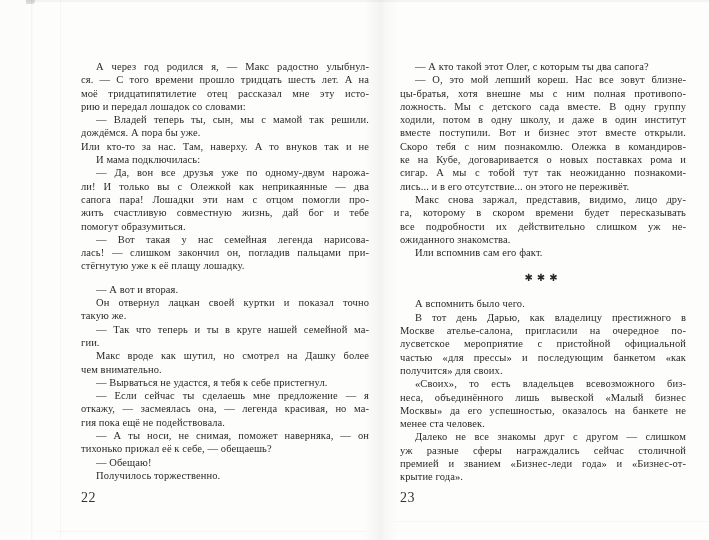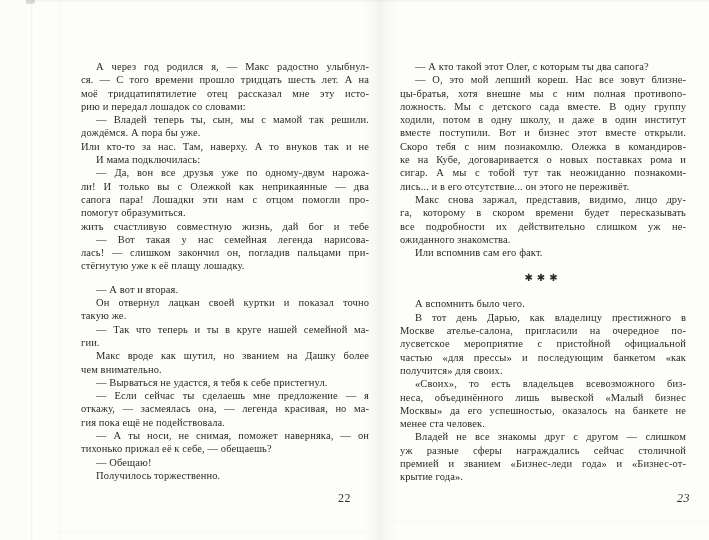--- a/index.html
+++ b/index.html
@@ -96,28 +96,28 @@
     text-align: center;
     font-size: 10px;
     line-height: 14px;
     letter-spacing: 4px;
     color: #2b2a26;
   }
 
   .page-number {
     position: absolute;
     top: 492px;
-    font-size: 12px;
+    font-size: 14px;
     line-height: 12px;
     color: #33322e;
-    text-align: right;
+    text-align: left;
     letter-spacing: 0.5px;
   }
   .page-number.left-num  { left: 55px;  width: 270px; }
-  .page-number.right-num { left: 374px; width: 290px; font-style: italic; }
+  .page-number.right-num { left: 374px; width: 290px; }
 </style>
 </head>
 <body>
 
 <div class="scan">
 
   <div class="edge-v edge-left-outer"></div>
   <div class="edge-v edge-left-inner"></div>
   <div class="gutter-shadow"></div>
   <div class="edge-v edge-right-outer"></div>
@@ -138,42 +138,42 @@
         <div class="line last">дождёмся. А пора бы уже.</div>
         <div class="line">Или кто-то за нас. Там, наверху. А то внуков так и не</div>
       </div>
       <div class="para">
         <div class="line first last">И мама подключилась:</div>
       </div>
       <div class="para">
         <div class="line first">— Да, вон все друзья уже по одному-двум нарожа-</div>
         <div class="line">ли! И только вы с Олежкой как неприкаянные — два</div>
         <div class="line">сапога пара! Лошадки эти нам с отцом помогли про-</div>
+        <div class="line">жить счастливую совместную жизнь, дай бог и тебе</div>
         <div class="line last">помогут образумиться.</div>
-        <div class="line">жить счастливую совместную жизнь, дай бог и тебе</div>
       </div>
       <div class="para">
         <div class="line first">— Вот такая у нас семейная легенда нарисова-</div>
         <div class="line">лась! — слишком закончил он, погладив пальцами при-</div>
         <div class="line last">стёгнутую уже к её плащу лошадку.</div>
       </div>
       <div class="gap"></div>
       <div class="para">
         <div class="line first last">— А вот и вторая.</div>
       </div>
       <div class="para">
         <div class="line first">Он отвернул лацкан своей куртки и показал точно</div>
         <div class="line last">такую же.</div>
       </div>
       <div class="para">
         <div class="line first">— Так что теперь и ты в круге нашей семейной ма-</div>
         <div class="line last">гии.</div>
       </div>
       <div class="para">
-        <div class="line first">Макс вроде как шутил, но званием на Дашку более</div>
+        <div class="line first">Макс вроде как шутил, но смотрел на Дашку более</div>
         <div class="line last">чем внимательно.</div>
       </div>
       <div class="para">
         <div class="line first last">— Вырваться не удастся, я тебя к себе пристегнул.</div>
       </div>
       <div class="para">
         <div class="line first">— Если сейчас ты сделаешь мне предложение — я</div>
         <div class="line">откажу, — засмеялась она, — легенда красивая, но ма-</div>
         <div class="line last">гия пока ещё не подействовала.</div>
       </div>
@@ -225,21 +225,21 @@
         <div class="line">частью «для прессы» и последующим банкетом «как</div>
         <div class="line last">получится» для своих.</div>
       </div>
       <div class="para">
         <div class="line first">«Своих», то есть владельцев всевозможного биз-</div>
         <div class="line">неса, объединённого лишь вывеской «Малый бизнес</div>
         <div class="line">Москвы» да его успешностью, оказалось на банкете не</div>
         <div class="line last">менее ста человек.</div>
       </div>
       <div class="para">
-        <div class="line first">Владей не все знакомы друг с другом — слишком</div>
+        <div class="line first">Далеко не все знакомы друг с другом — слишком</div>
         <div class="line">уж разные сферы награждались сейчас столичной</div>
         <div class="line">премией и званием «Бизнес-леди года» и «Бизнес-от-</div>
         <div class="line last">крытие года».</div>
       </div>
     </div>
   <div class="page-number right-num">23</div>
 
 </div>
 
 </body></html>

